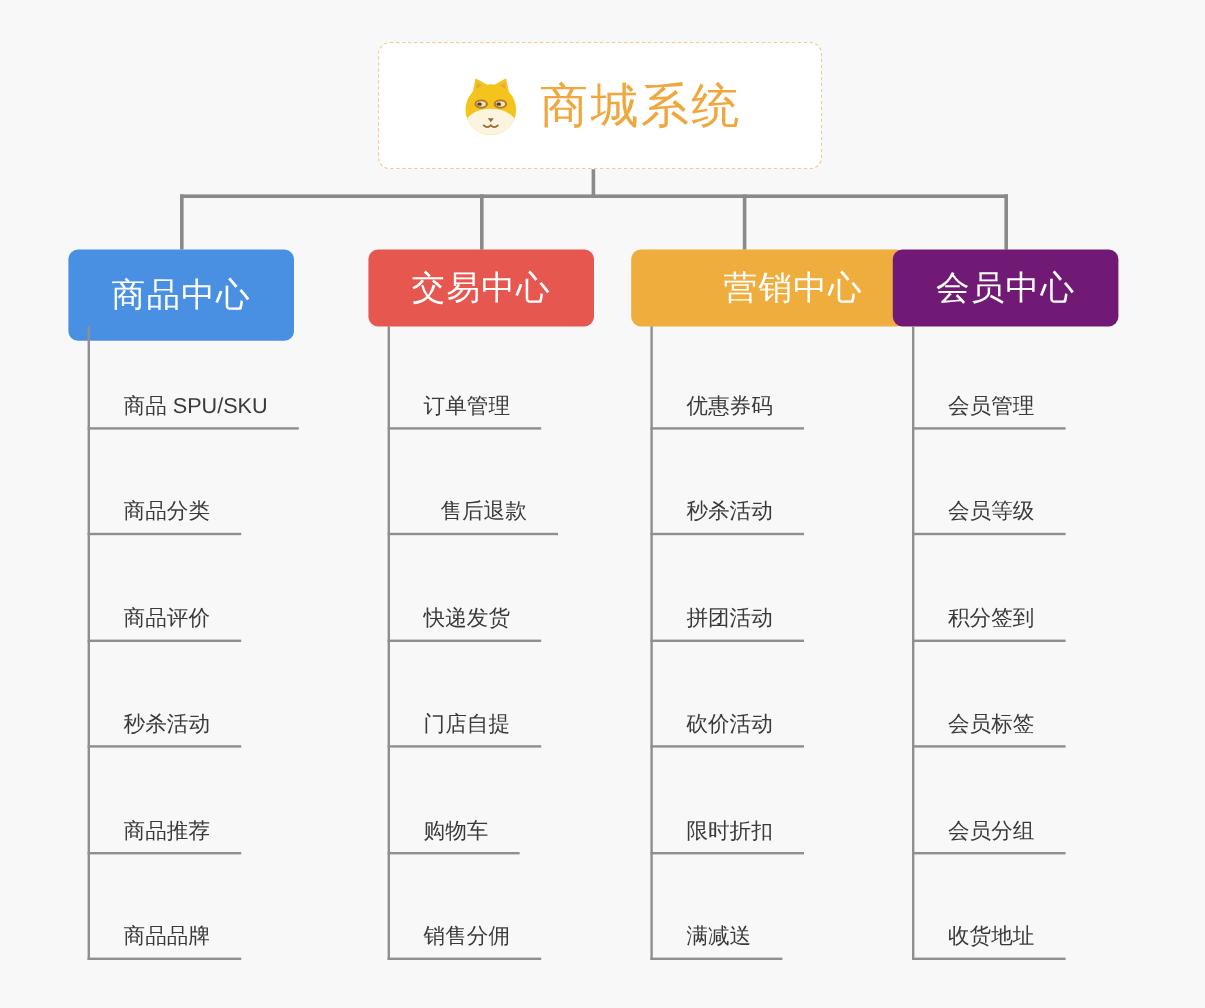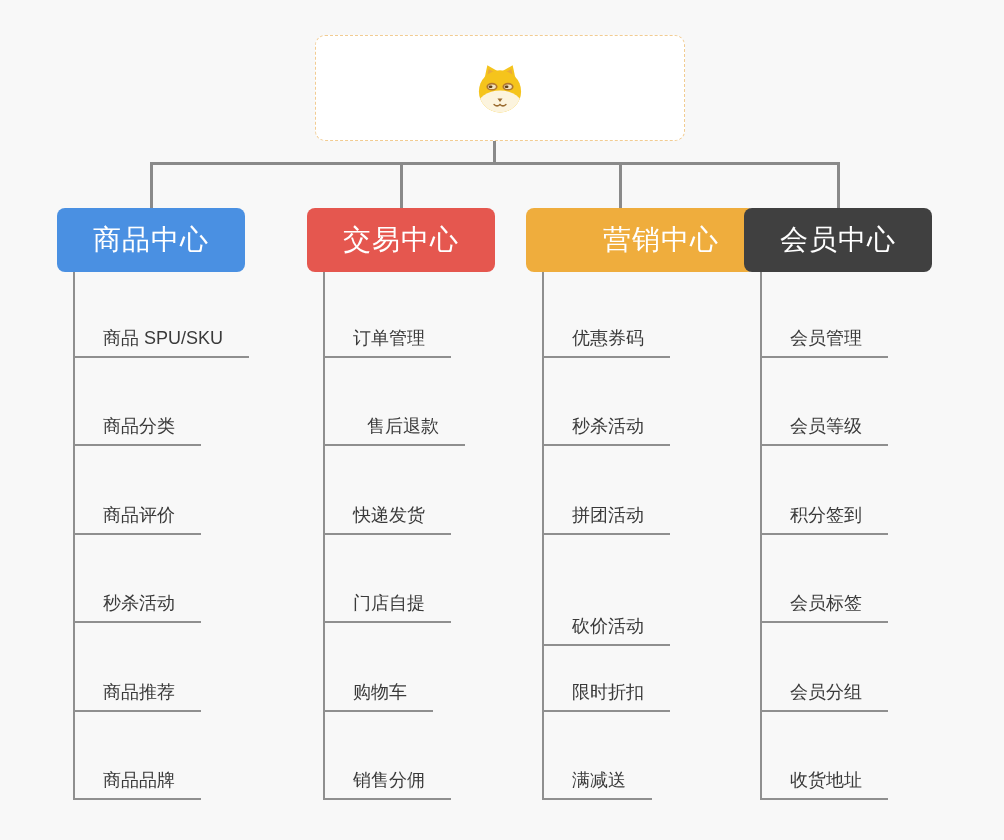--- a/index.html
+++ b/index.html
@@ -99,28 +99,29 @@
         <ellipse cx="22.5" cy="30.5" rx="4.6" ry="2.7" fill="#F2E3C0"></ellipse>
         <rect x="18.6" y="28.9" width="4.4" height="3.2" rx="1.5" fill="#5F4012"></rect>
         <ellipse cx="41.5" cy="30.5" rx="6.6" ry="4.6" fill="#B07830"></ellipse>
         <ellipse cx="41.5" cy="30.5" rx="4.6" ry="2.7" fill="#F2E3C0"></ellipse>
         <rect x="37.6" y="28.9" width="4.4" height="3.2" rx="1.5" fill="#5F4012"></rect>
 
         <path d="M29 44.5 h6 l-3 4 z" fill="#9A6B30"></path>
         <path d="M25 51.5 Q28.5 55 32 51.5 Q35.5 55 39 51.5" stroke="#9A6B30" stroke-width="1.8" fill="none" stroke-linecap="round"></path>
       </svg>
     </span>
+    <span class="root-title" style="color: rgb(240, 167, 62);">商城系统</span>
   </div>
 
   <div class="conn" style="left:493px; top:141px; width:3px; height:24px;"></div>
   <div class="conn" style="left:150px; top:162px; width:690px; height:3px;"></div>
 
   <div id="branches">
       <div class="conn" style="left: 149.5px; top: 162px; width: 3px; height: 46px; background: rgb(138, 138, 138);"></div>
-      <div class="branch-header" style="left: 57px; top: 208px; width: 188px; height: 64px; background: rgb(74, 144, 226);">商品中心</div>
+      <div class="branch-header" style="left: 57px; top: 208px; width: 188px; height: 76px; background: rgb(74, 144, 226);">商品中心</div>
       <div class="thin-line" style="left: 73px; top: 272px; width: 2px; height: 528px; background: rgb(143, 143, 143);"></div>
       <div class="leaf" style="left: 73px; top: 316px; border-bottom-color: rgb(143, 143, 143); color: rgb(58, 58, 58);">商品 SPU/SKU</div>
       <div class="leaf" style="left: 73px; top: 404px; border-bottom-color: rgb(143, 143, 143); color: rgb(58, 58, 58);">商品分类</div>
       <div class="leaf" style="left: 73px; top: 493px; border-bottom-color: rgb(143, 143, 143); color: rgb(58, 58, 58);">商品评价</div>
       <div class="leaf" style="left: 73px; top: 581px; border-bottom-color: rgb(143, 143, 143); color: rgb(58, 58, 58);">秒杀活动</div>
       <div class="leaf" style="left: 73px; top: 670px; border-bottom-color: rgb(143, 143, 143); color: rgb(58, 58, 58);">商品推荐</div>
       <div class="leaf" style="left: 73px; top: 758px; border-bottom-color: rgb(143, 143, 143); color: rgb(58, 58, 58);">商品品牌</div>
       <div class="conn" style="left: 399.5px; top: 162px; width: 3px; height: 46px; background: rgb(138, 138, 138);"></div>
       <div class="branch-header" style="left: 307px; top: 208px; width: 188px; height: 64px; background: rgb(229, 87, 79);">交易中心</div>
       <div class="thin-line" style="left: 323px; top: 272px; width: 2px; height: 528px; background: rgb(143, 143, 143);"></div>
@@ -129,25 +130,25 @@
       <div class="leaf" style="left: 323px; top: 493px; border-bottom-color: rgb(143, 143, 143); color: rgb(58, 58, 58);">快递发货</div>
       <div class="leaf" style="left: 323px; top: 581px; border-bottom-color: rgb(143, 143, 143); color: rgb(58, 58, 58);">门店自提</div>
       <div class="leaf" style="left: 323px; top: 670px; border-bottom-color: rgb(143, 143, 143); color: rgb(58, 58, 58);">购物车</div>
       <div class="leaf" style="left: 323px; top: 758px; border-bottom-color: rgb(143, 143, 143); color: rgb(58, 58, 58);">销售分佣</div>
       <div class="conn" style="left: 618.5px; top: 162px; width: 3px; height: 46px; background: rgb(138, 138, 138);"></div>
       <div class="branch-header" style="left: 526px; top: 208px; width: 188px; height: 64px; background: rgb(239, 173, 61); padding-left: 41px;">营销中心</div>
       <div class="thin-line" style="left: 542px; top: 272px; width: 2px; height: 528px; background: rgb(143, 143, 143);"></div>
       <div class="leaf" style="left: 542px; top: 316px; border-bottom-color: rgb(143, 143, 143); color: rgb(58, 58, 58);">优惠券码</div>
       <div class="leaf" style="left: 542px; top: 404px; border-bottom-color: rgb(143, 143, 143); color: rgb(58, 58, 58);">秒杀活动</div>
       <div class="leaf" style="left: 542px; top: 493px; border-bottom-color: rgb(143, 143, 143); color: rgb(58, 58, 58);">拼团活动</div>
-      <div class="leaf" style="left: 542px; top: 581px; border-bottom-color: rgb(143, 143, 143); color: rgb(58, 58, 58); margin-top: 23px;">砍价活动</div>
+      <div class="leaf" style="left: 542px; top: 581px; border-bottom-color: rgb(143, 143, 143); color: rgb(58, 58, 58);">砍价活动</div>
       <div class="leaf" style="left: 542px; top: 670px; border-bottom-color: rgb(143, 143, 143); color: rgb(58, 58, 58);">限时折扣</div>
       <div class="leaf" style="left: 542px; top: 758px; border-bottom-color: rgb(143, 143, 143); color: rgb(58, 58, 58);">满减送</div>
       <div class="conn" style="left: 836.5px; top: 162px; width: 3px; height: 46px; background: rgb(138, 138, 138);"></div>
-      <div class="branch-header" style="left: 744px; top: 208px; width: 188px; height: 64px; background: #404040;">会员中心</div>
+      <div class="branch-header" style="left: 744px; top: 208px; width: 188px; height: 64px; background: #701a75;">会员中心</div>
       <div class="thin-line" style="left: 760px; top: 272px; width: 2px; height: 528px; background: rgb(143, 143, 143);"></div>
       <div class="leaf" style="left: 760px; top: 316px; border-bottom-color: rgb(143, 143, 143); color: rgb(58, 58, 58);">会员管理</div>
       <div class="leaf" style="left: 760px; top: 404px; border-bottom-color: rgb(143, 143, 143); color: rgb(58, 58, 58);">会员等级</div>
       <div class="leaf" style="left: 760px; top: 493px; border-bottom-color: rgb(143, 143, 143); color: rgb(58, 58, 58);">积分签到</div>
       <div class="leaf" style="left: 760px; top: 581px; border-bottom-color: rgb(143, 143, 143); color: rgb(58, 58, 58);">会员标签</div>
       <div class="leaf" style="left: 760px; top: 670px; border-bottom-color: rgb(143, 143, 143); color: rgb(58, 58, 58);">会员分组</div>
       <div class="leaf" style="left: 760px; top: 758px; border-bottom-color: rgb(143, 143, 143); color: rgb(58, 58, 58);">收货地址</div>
     </div>
 
 </div>

